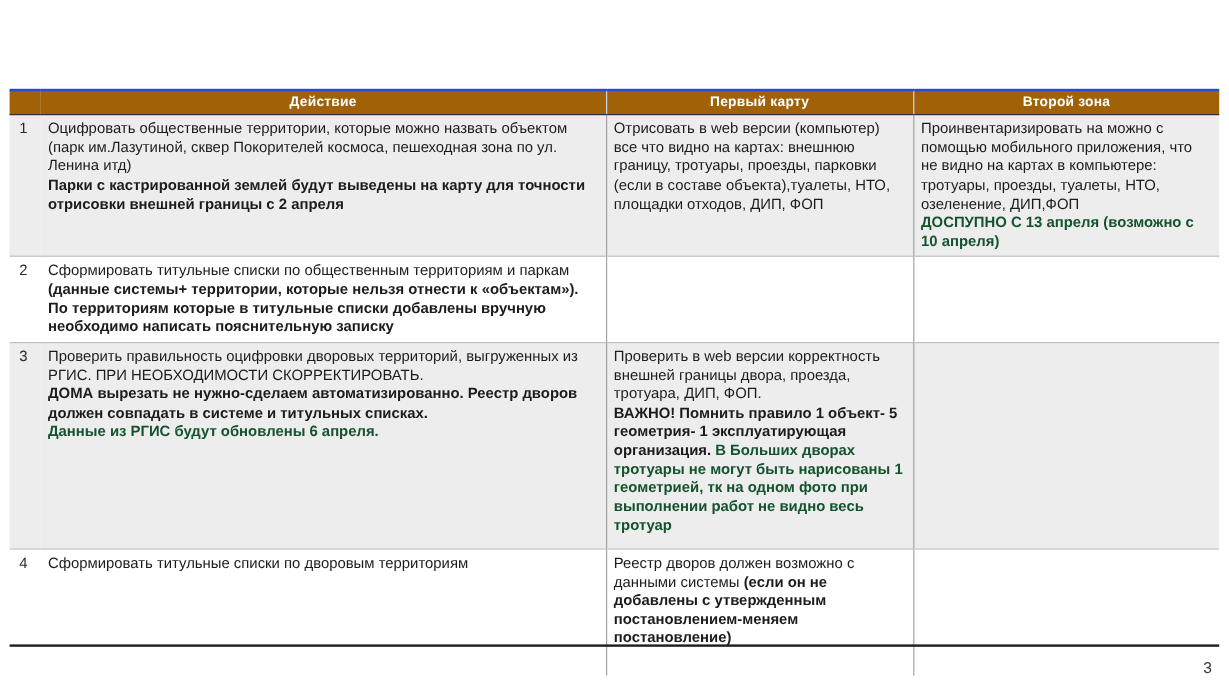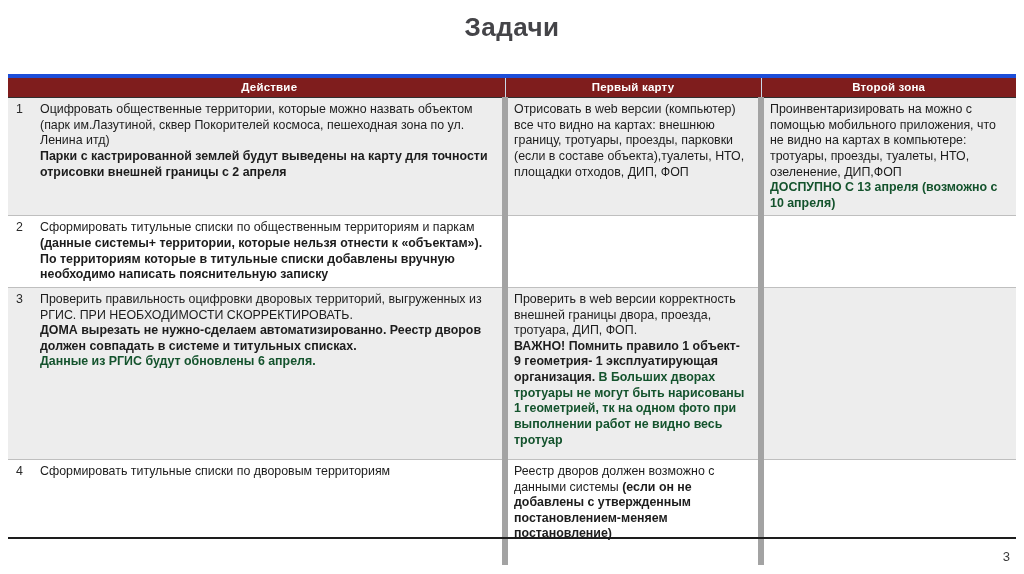--- a/index.html
+++ b/index.html
@@ -48,27 +48,27 @@
     width: 1008px;
     table-layout: fixed;
   }
 
   table.tasks .col-num   { width: 26px; }
   table.tasks .col-act   { width: 471px; }
   table.tasks .col-st1   { width: 256px; }
   table.tasks .col-st2   { width: 255px; }
 
   thead th {
-    background: #7f1d1d;
+    background: #a16207;
     color: #ffffff;
     font-size: 11.5px;
     font-weight: bold;
     text-align: center;
     padding: 3px 0 4px 0;
-    border-top: 4px solid #1d4ed8;
+    border-top: 2px solid #1d4ed8;
     border-bottom: 1px solid #2f2f2f;
     vertical-align: middle;
     letter-spacing: 0.2px;
   }
   thead th.hdr-num {
     border-right: 0;
   }
   thead th.hdr-act {
     border-right: 1px solid #c9d8e8;
     text-align: center;
@@ -76,21 +76,21 @@
   thead th.hdr-st1 {
     border-right: 1px solid #c9d8e8;
   }
 
   tbody td {
     font-size: 12.4px;
     line-height: 1.26;
     color: #1c1c1c;
     vertical-align: top;
     padding: 4px 8px 4px 6px;
-    border-right: 6px solid #a3a3a3;
+    border-right: 1px solid #a3a3a3;
   }
   tbody td:last-child { border-right: 0; }
 
   tbody tr.shade td { background: #ededed; }
   tbody tr.plain td { background: #ffffff; }
 
   tbody td.num {
     text-align: left;
     padding-left: 8px;
     padding-right: 2px;
@@ -124,21 +124,20 @@
     top: 549px;
     font-size: 13px;
     color: #3b3b3b;
   }
 </style>
 </head>
 <body>
 
 <div class="slide">
 
-  <div class="slide-title">Задачи</div>
 
   <div class="table-wrap">
     <table class="tasks">
       <colgroup>
         <col class="col-num">
         <col class="col-act">
         <col class="col-st1">
         <col class="col-st2">
       </colgroup>
       <thead>
@@ -181,21 +180,21 @@
 
         <tr class="shade rule-above" style="height:172px;">
           <td class="num">3</td>
           <td>
             <span class="cellline">Проверить правильность оцифровки дворовых территорий, выгруженных из РГИС. ПРИ НЕОБХОДИМОСТИ СКОРРЕКТИРОВАТЬ.</span>
             <span class="cellline b">ДОМА вырезать не нужно-сделаем автоматизированно. Реестр дворов должен совпадать в системе и титульных списках.</span>
             <span class="cellline red b">Данные из РГИС будут обновлены 6 апреля.</span>
           </td>
           <td>
             <span class="cellline">Проверить в web версии корректность внешней границы двора, проезда, тротуара, ДИП, ФОП.</span>
-            <span class="b">ВАЖНО! Помнить правило 1 объект- 9 геометрия- 1 эксплуатирующая организация. </span><span class="red b">В Больших дворах тротуары не могут быть нарисованы 1 геометрией, тк на одном фото при выполнении работ не видно весь тротуар</span>
+            <span class="b">ВАЖНО! Помнить правило 1 объект- 5 геометрия- 1 эксплуатирующая организация. </span><span class="red b">В Больших дворах тротуары не могут быть нарисованы 1 геометрией, тк на одном фото при выполнении работ не видно весь тротуар</span>
           </td>
           <td>
             <span></span>
           </td>
         </tr>
 
         <tr class="plain rule-above" style="height:106px;">
           <td class="num">4</td>
           <td>
             <span class="cellline">Сформировать титульные списки по дворовым территориям</span>

